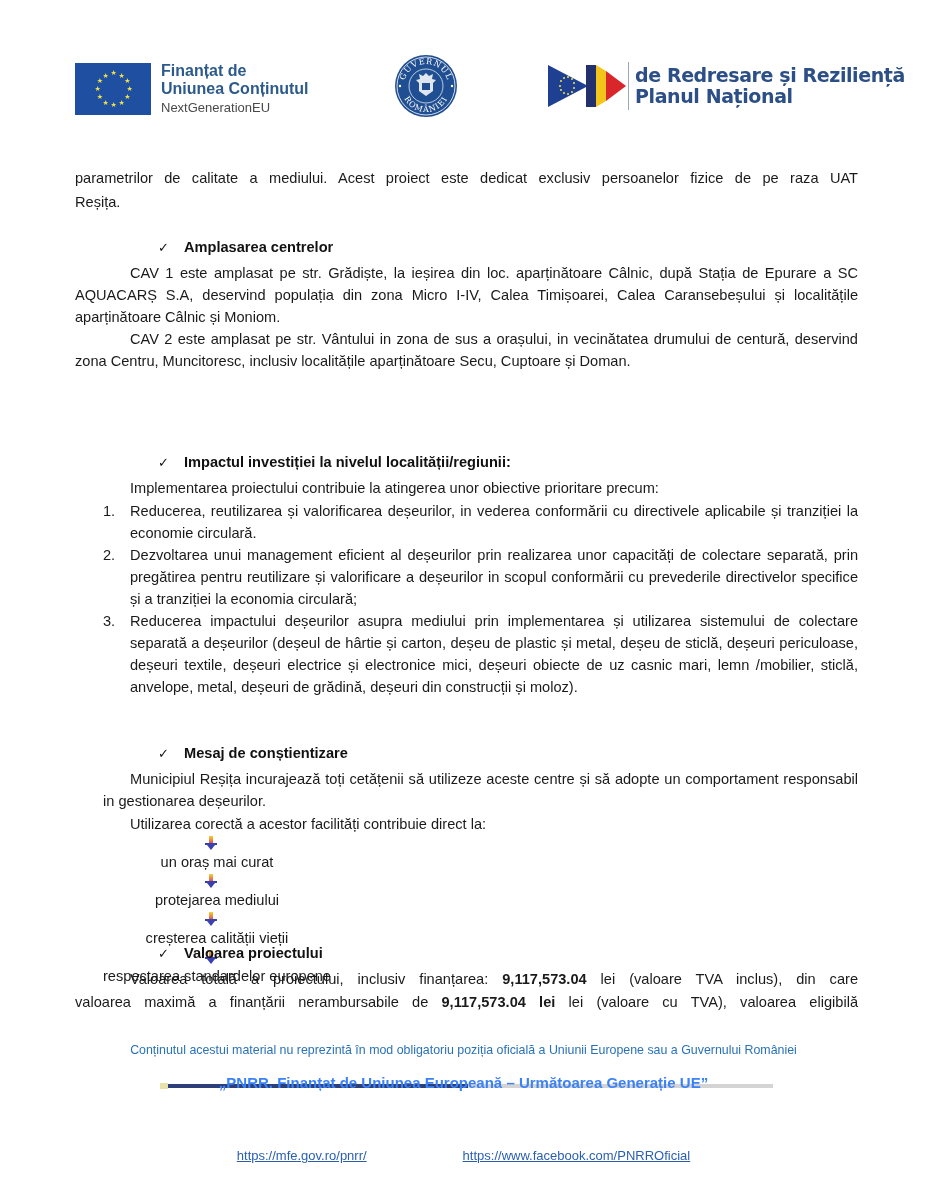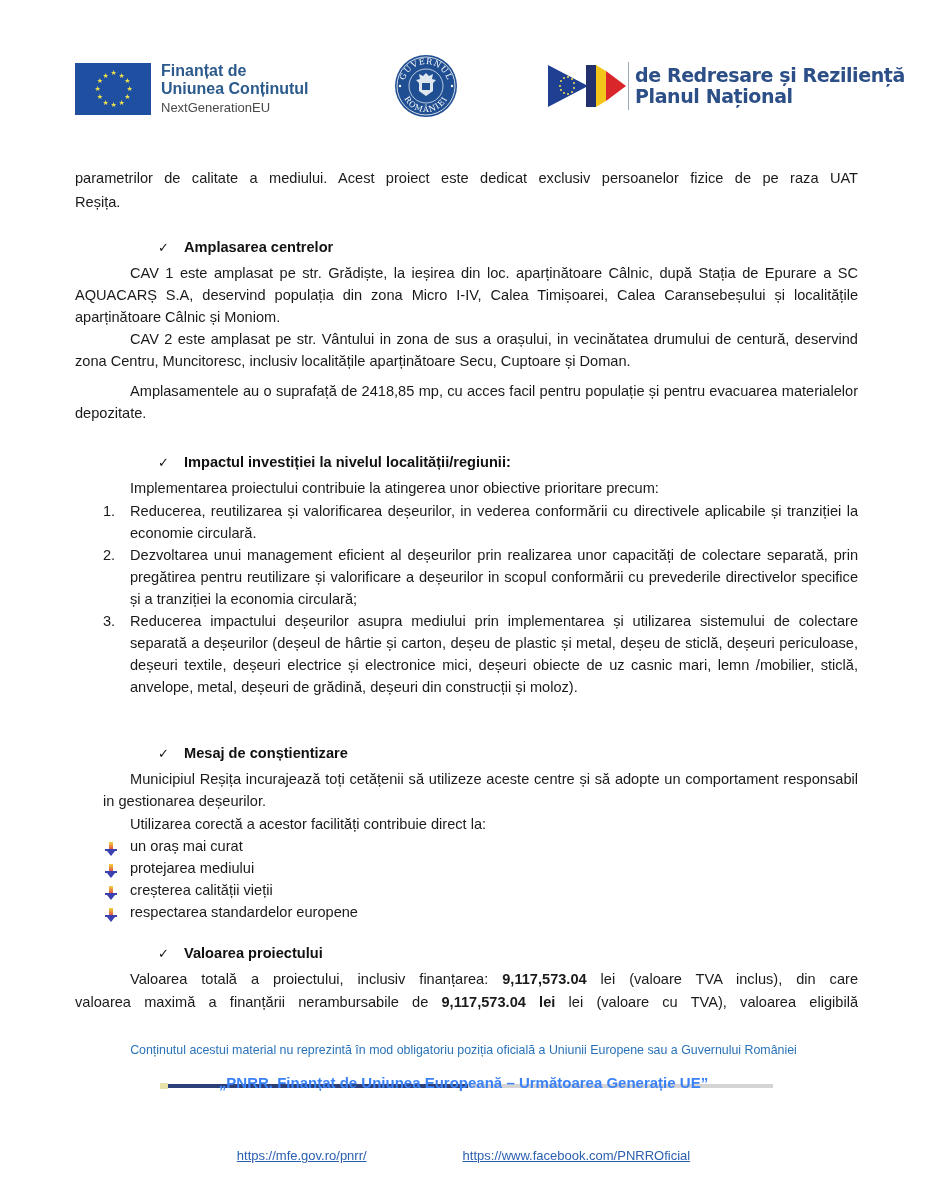--- a/index.html
+++ b/index.html
@@ -28,21 +28,21 @@
   .justify { text-align: justify; text-align-last: left; }
   .just-full { text-align: justify; text-align-last: justify; }
   .indent { text-indent: 55px; }
   .heading { position: absolute; left: 158px; font-weight: bold; font-size: 14.6px; color: #111; display: flex; align-items: center; }
   .heading .check { width: 26px; font-weight: normal; font-size: 13px; }
   .num-list { position: absolute; left: 103px; width: 755px; font-size: 14.6px; line-height: 22px; }
   .num-item { display: flex; }
   .num-item .num { width: 27px; flex: none; }
   .num-item .txt { flex: 1; text-align: justify; }
   .bullets { position: absolute; left: 103px; font-size: 14.6px; line-height: 22px; }
-  .bullet-item { display: flex; align-items: flex-end; }
+  .bullet-item { display: flex; align-items: center; flex-direction: column; }
   .bullet-item .bicon { width: 27px; height: 16px; position: relative; flex: none; }
   b.val { font-weight: bold; }
 
   
   .disclaimer { position: absolute; left: 0; width: 927px; top: 1043px; text-align: center; color: #2a72b8; font-size: 12.4px; }
   .footer-bar { position: absolute; left: 163px; top: 1084px; width: 610px; height: 4px; background: #d4d4d4; }
   .footer-bar .fill { position: absolute; left: 0; top: 0; height: 4px; background: #2c3f78; }
   .footer-bar .tip { position: absolute; left: -3px; top: -1px; width: 8px; height: 6px; background: #e9e2a8; }
   .slogan { position: absolute; left: 0; width: 927px; top: 1074px; text-align: center; color: #3b82f6; font-weight: bold; font-size: 15px; }
   .links { position: absolute; left: 0; width: 927px; top: 1148px; display: flex; justify-content: center; gap: 96px; font-size: 13px; }
@@ -121,21 +121,20 @@
 
   <div class="body-text" style="top:191px;">Reșița.</div>
   <div class="body-text just-full" style="top:167px;">parametrilor de calitate a mediului.  Acest proiect este dedicat exclusiv persoanelor fizice de pe raza UAT</div>
 
   <div class="heading" style="top:239px;">
     <span class="check">✓</span>
     <span>Amplasarea centrelor</span>
   </div>
   <div class="body-text justify indent" style="top:262px;">CAV 1 este amplasat pe str. Grădiște, la ieșirea din loc. aparținătoare Câlnic, după Stația de Epurare a SC AQUACARȘ S.A, deservind populația din zona Micro I-IV, Calea Timișoarei, Calea Caransebeșului și localitățile aparținătoare Câlnic și Moniom.</div>
   <div class="body-text justify indent" style="top:328px;">CAV 2 este amplasat pe str. Vântului in zona de sus a orașului, in vecinătatea drumului de centură, deservind zona Centru, Muncitoresc, inclusiv localitățile aparținătoare Secu, Cuptoare și Doman.</div>
-  <div class="body-text justify indent" style="top:380px;">Amplasamentele au o suprafață de 2418,85 mp, cu acces facil pentru populație și pentru evacuarea materialelor depozitate.</div>
 
   <div class="heading" style="top:454px;">
     <span class="check">✓</span>
     <span>Impactul investiției la nivelul localității/regiunii:</span>
   </div>
   <div class="body-text" style="top:477px; left:130px; width:728px;">Implementarea proiectului contribuie la atingerea unor obiective prioritare precum:</div>
   <div class="num-list" style="top:500px;">
     <div class="num-item">
       <span class="num">1.</span>
       <span class="txt">Reducerea, reutilizarea și valorificarea deșeurilor, in vederea conformării cu directivele aplicabile și tranziției la economie circulară.</span>

